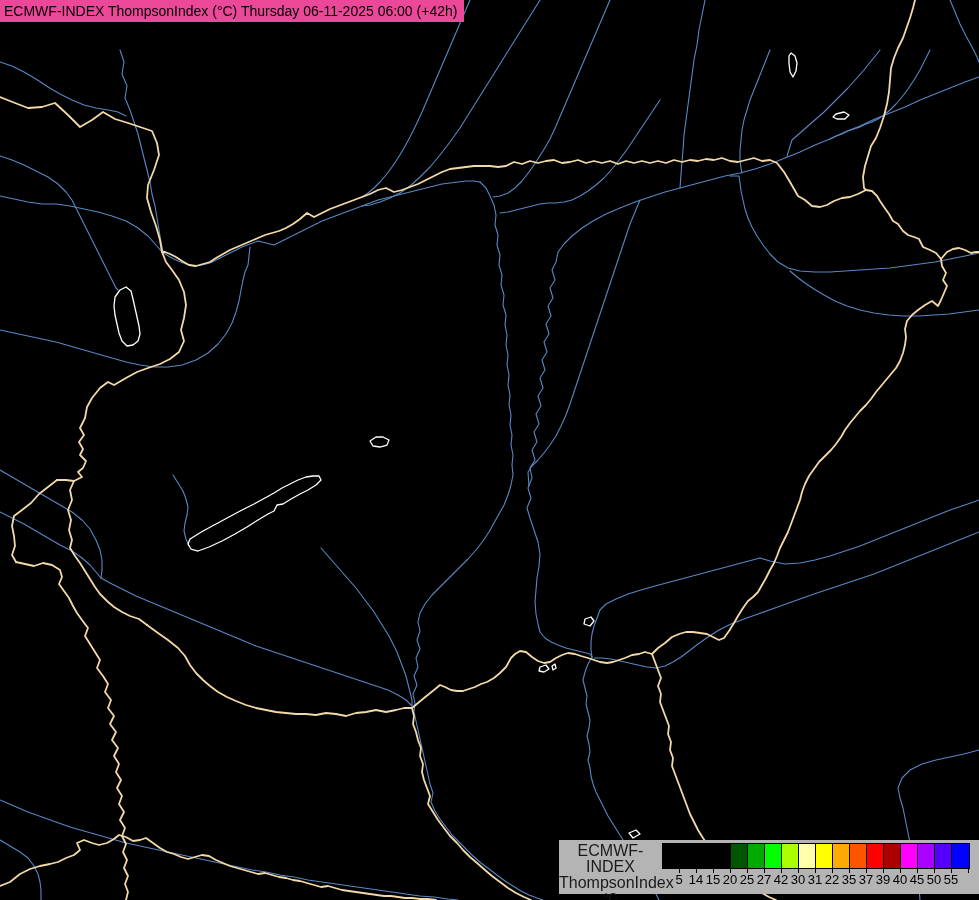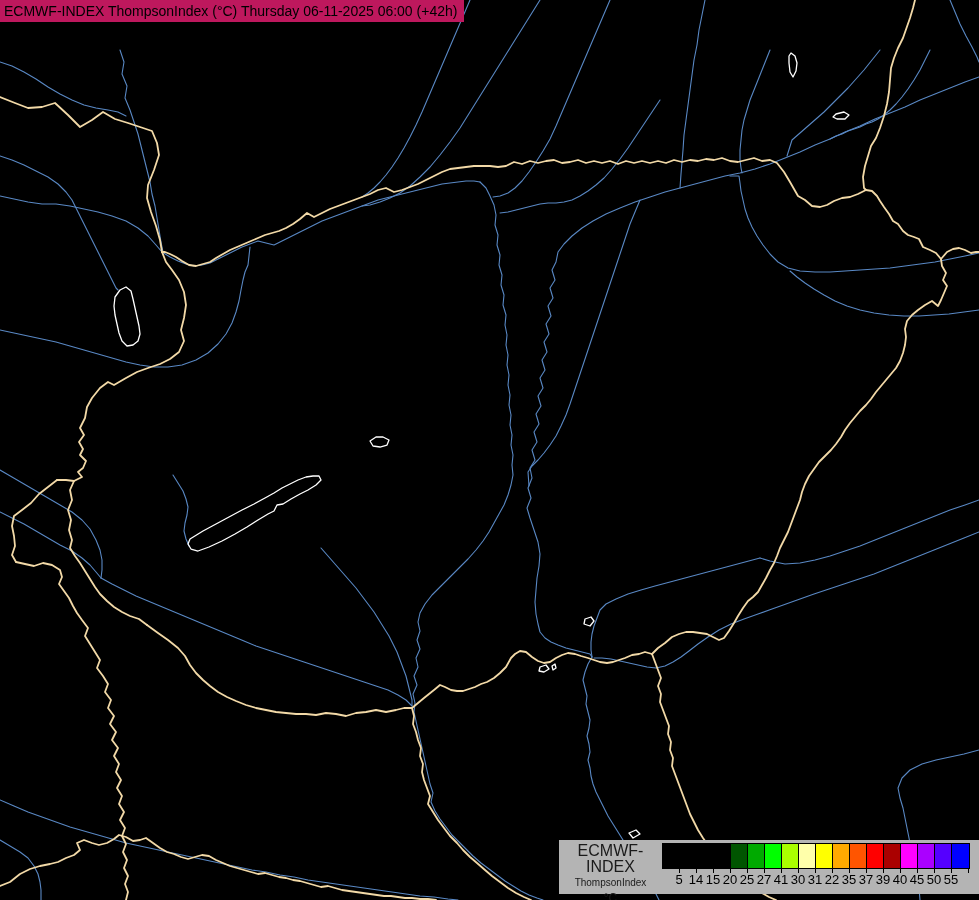--- a/index.html
+++ b/index.html
@@ -8,21 +8,21 @@
   .stage{position:absolute;left:0;top:0;width:979px;height:900px;background:#000;}
   svg.map{position:absolute;left:0;top:0;}
   .titlebar{position:absolute;left:0;top:0;z-index:5;}
   .titleline{display:table;background:#b4b4b4;color:#000;font-size:14px;
              line-height:22px;height:22px;padding:0 7px 0 4px;white-space:nowrap;}
   .legend{position:absolute;left:559px;top:840px;width:420px;height:54px;
           background:#b4b4b4;z-index:5;}
   .legend-text{position:absolute;left:0;top:0;width:103px;height:54px;
                color:#1a1a1a;text-align:center;}
   .legend-text .lt1{font-size:16px;line-height:16px;margin-top:3px;}
-  .legend-text .lt2{font-size:10px;line-height:16px;}
+  .legend-text .lt2{font-size:16px;line-height:16px;}
   .legend-text .lt3{font-size:12px;line-height:15px;}
   .legend-bar{position:absolute;left:103px;top:3px;width:306px;height:24px;
               border:1px solid #000;display:flex;}
   .legend-cell{height:24px;border-right:1px solid #000;box-sizing:border-box;}
   .legend-cell:last-child{border-right:none;}
   .legend-tick{position:absolute;width:1px;height:5px;background:#000;top:28px;}
   .legend-label{position:absolute;top:32px;transform:translateX(-50%);
                 font-size:13px;color:#000;white-space:nowrap;}
 </style>
 </head>
@@ -93,21 +93,21 @@
       <path d="M791,53 L795,56 797,63 796,71 793,77 790,72 789,63 789,56 Z"></path>
       <path d="M836,114 L844,112 849,115 845,119 837,119 833,117 Z"></path>
       <path d="M585,619 L591,617 594,621 590,626 584,624 Z"></path>
       <path d="M540,667 L546,665 549,669 544,672 539,671 Z"></path>
       <path d="M552,666 L555,664 556,668 553,670 Z"></path>
       <path d="M629,833 L636,830 640,834 633,838 Z"></path>
     </g>
   </svg>
 
   <div class="titlebar">
-    <div class="titleline" style="background: #be185d; color: rgb(0, 0, 0);">ECMWF-INDEX ThompsonIndex (°C) Thursday 06-11-2025 06:00 (+42h)</div>
+    <div class="titleline" style="background: #ec4899; color: rgb(0, 0, 0);">ECMWF-INDEX ThompsonIndex (°C) Thursday 06-11-2025 06:00 (+42h)</div>
   </div>
 
   <div class="legend" style="background: rgb(180, 180, 180);">
     <div class="legend-text">
       <div class="lt1">ECMWF-INDEX</div>
       <div class="lt2">ThompsonIndex</div>
       <div class="lt3">°C</div>
     </div>
     <div class="legend-bar" id="legend-bar">
         <div class="legend-cell" style="width: 17px; background: rgb(0, 0, 0);"></div>
@@ -136,21 +136,21 @@
         <span class="legend-label" style="left: 137px;">14</span>
         <div class="legend-tick" style="left: 154px;"></div>
         <span class="legend-label" style="left: 154px;">15</span>
         <div class="legend-tick" style="left: 171px;"></div>
         <span class="legend-label" style="left: 171px;">20</span>
         <div class="legend-tick" style="left: 188px;"></div>
         <span class="legend-label" style="left: 188px;">25</span>
         <div class="legend-tick" style="left: 205px;"></div>
         <span class="legend-label" style="left: 205px;">27</span>
         <div class="legend-tick" style="left: 222px;"></div>
-        <span class="legend-label" style="left: 222px;">41</span>
+        <span class="legend-label" style="left: 222px;">42</span>
         <div class="legend-tick" style="left: 239px;"></div>
         <span class="legend-label" style="left: 239px;">30</span>
         <div class="legend-tick" style="left: 256px;"></div>
         <span class="legend-label" style="left: 256px;">31</span>
         <div class="legend-tick" style="left: 273px;"></div>
         <span class="legend-label" style="left: 273px;">22</span>
         <div class="legend-tick" style="left: 290px;"></div>
         <span class="legend-label" style="left: 290px;">35</span>
         <div class="legend-tick" style="left: 307px;"></div>
         <span class="legend-label" style="left: 307px;">37</span>

